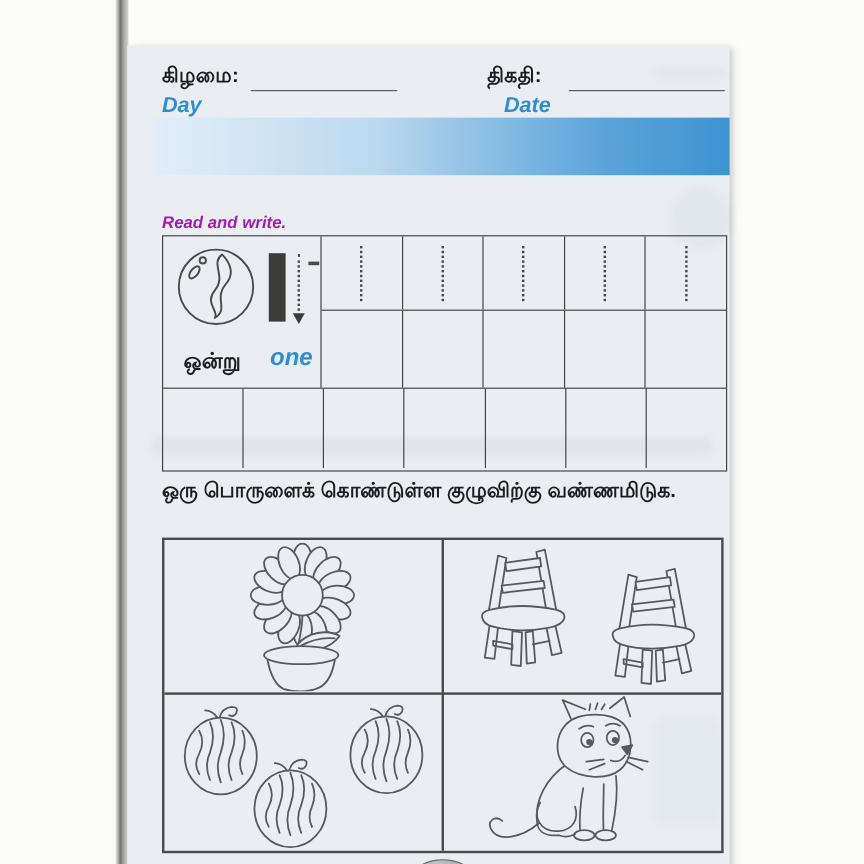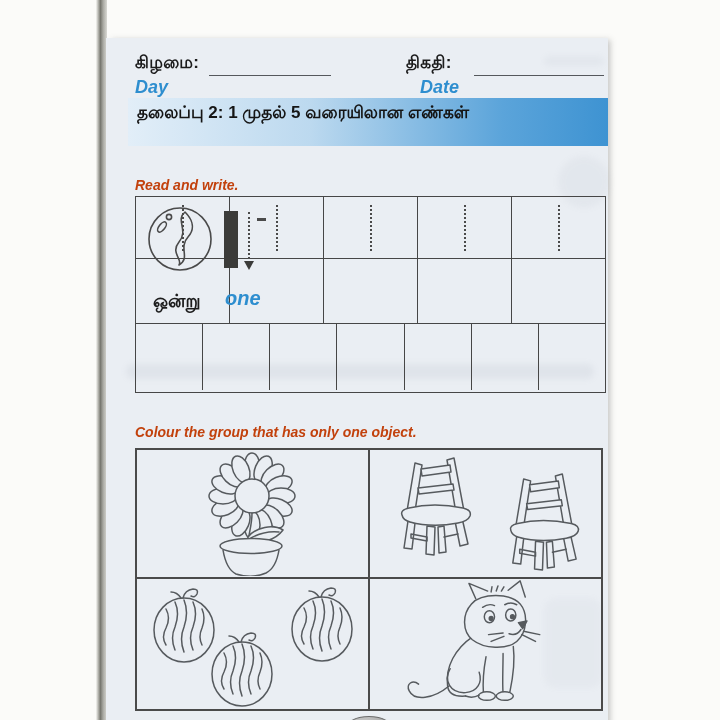--- a/index.html
+++ b/index.html
@@ -26,27 +26,27 @@
   
   .banner{
     position:absolute;left:22px;top:60px;width:480px;height:48px;
     background:linear-gradient(90deg,#e2eef8 0%,#bcd9ef 38%,#5ba4da 78%,#3e93d2 100%);
     padding:3px 0 0 9px;box-sizing:border-box;
   }
   .banner .ta{font-size:17px;font-weight:700;color:#151515;line-height:23px;}
   .banner .en{font-size:14.5px;font-weight:700;font-style:italic;color:#1668ad;line-height:19px;}
   
   .h-ta{position:absolute;font-size:17px;font-weight:700;color:#1c1c1c;}
-  .h-en{position:absolute;font-size:14px;font-weight:700;font-style:italic;color:#c2410c;}
+  .h-en{position:absolute;font-size:14px;font-weight:700;font-style:italic;color:#a21caf;}
   
   .table1{
     position:absolute;left:29px;top:158px;width:471px;height:197px;
     border:1.7px solid #464646;box-sizing:border-box;
   }
-  .t-top{display:flex;height:127px;border-bottom:1.7px solid #464646;box-sizing:border-box;flex-direction:column;}
+  .t-top{display:flex;height:127px;border-bottom:1.7px solid #464646;box-sizing:border-box;}
   .t-model{width:132px;border-right:1.7px solid #464646;box-sizing:border-box;position:relative;flex:none;}
   .t-right{flex:1;display:flex;flex-direction:column;}
   .t-row1{flex:none;height:62px;display:flex;border-bottom:1.7px solid #464646;box-sizing:border-box;}
   .t-row2{flex:1;display:flex;}
   .tcell{flex:1;border-right:1.7px solid #464646;box-sizing:border-box;display:flex;justify-content:center;}
   .t-row1 .tcell:last-child,.t-row2 .tcell:last-child{border-right:none;}
   .trace-one{width:0;height:46px;margin-top:8px;border-left:2.6px dotted #4a4a4a;}
   .t-bottom{display:flex;height:66px;}
   .pcell{flex:1;border-right:1.7px solid #464646;box-sizing:border-box;}
   .pcell:last-child{border-right:none;}
@@ -98,21 +98,20 @@
 
   <div class="ta-label" style="left:29px;top:15px;">கிழமை:</div>
   <div class="fill-line" style="left:103px;top:37px;width:122px;"></div>
   <div class="en-sub" style="left:29px;top:39px;">Day</div>
 
   <div class="ta-label" style="left:300px;top:15px;">திகதி:</div>
   <div class="fill-line" style="left:368px;top:37px;width:130px;"></div>
   <div class="en-sub" style="left:314px;top:39px;font-style:italic;">Date</div>
 
   <div class="banner">
-    <div class="ta">தலைப்பு 2: 1 முதல் 5 வரையிலான எண்கள்</div>
   </div>
 
   <div class="h-en" style="left:29px;top:139px;">Read and write.</div>
 
   <div class="table1">
     <div class="t-top">
       <div class="t-model">
         <svg class="marble" width="70" height="70" viewBox="0 0 70 70">
           <g fill="none" stroke="#4a4a4a" stroke-width="1.6" stroke-linejoin="round">
             <circle cx="35" cy="35" r="31"></circle>
@@ -159,21 +158,21 @@
         <div class="pcell"></div>
         <div class="pcell"></div>
         <div class="pcell"></div>
         <div class="pcell"></div>
         <div class="pcell"></div>
         <div class="pcell"></div>
         <div class="pcell"></div>
       </div>
   </div>
 
-  <div class="h-en" style="left:29px;top:386px;">Colour the group that has only one object.</div>
+  <div class="h-ta" style="left:29px;top:361px;">ஒரு பொருளைக் கொண்டுள்ள குழுவிற்கு வண்ணமிடுக.</div>
 
   <div class="grid2">
 
     <div class="gcell br bb">
       <svg width="196" height="124" viewBox="0 0 196 124">
         <g stroke="#565a5e" stroke-width="1.5" fill="#eaeef3" stroke-linejoin="round" stroke-linecap="round">
           <ellipse cx="97" cy="15" rx="8" ry="14" transform="rotate(0 97 44)"></ellipse>
           <ellipse cx="97" cy="15" rx="8" ry="14" transform="rotate(22.5 97 44)"></ellipse>
           <ellipse cx="97" cy="15" rx="8" ry="14" transform="rotate(45 97 44)"></ellipse>
           <ellipse cx="97" cy="15" rx="8" ry="14" transform="rotate(67.5 97 44)"></ellipse>

